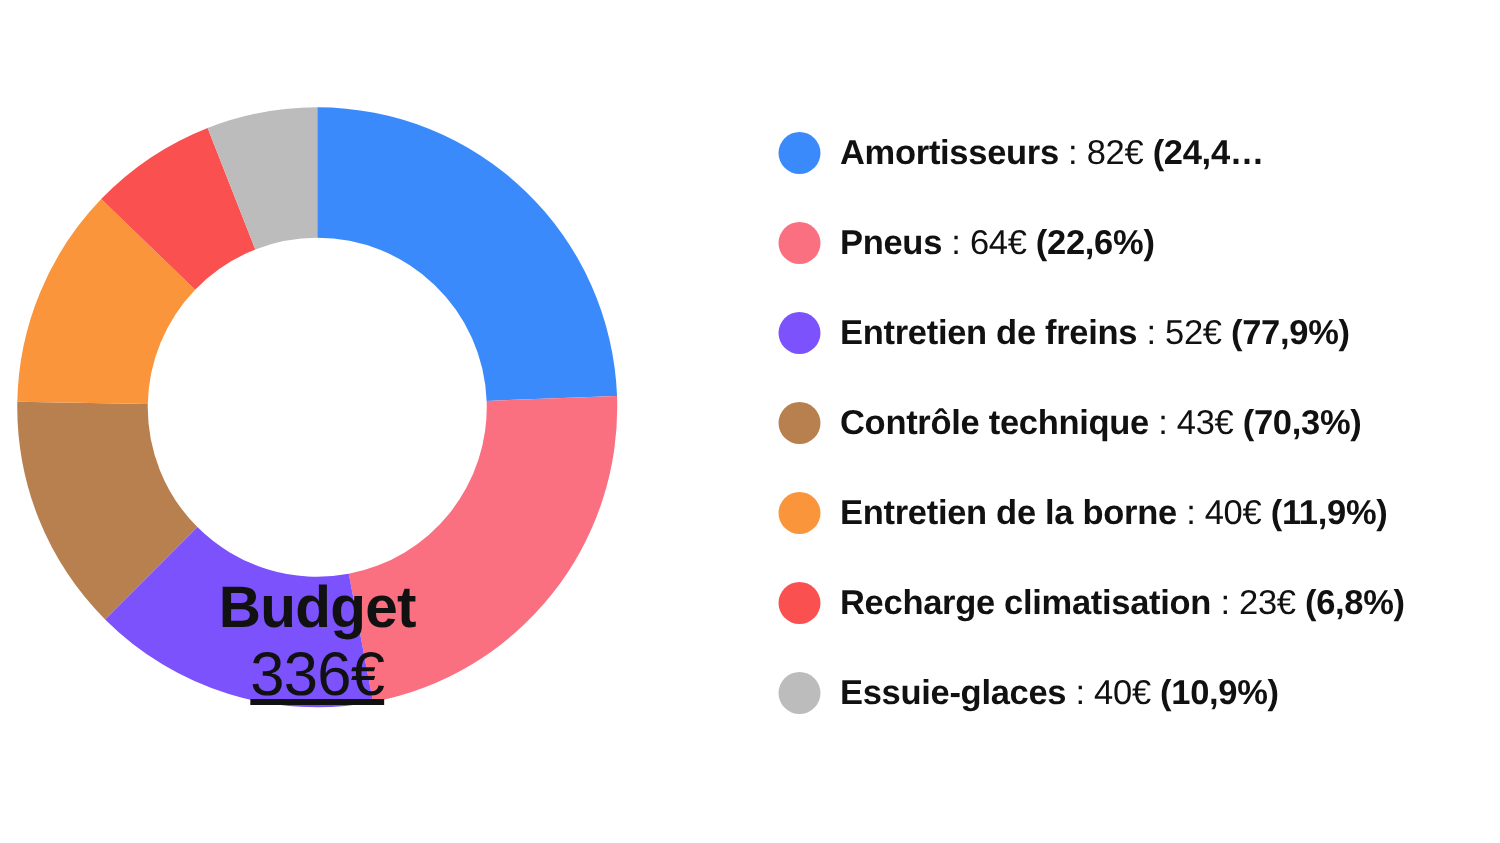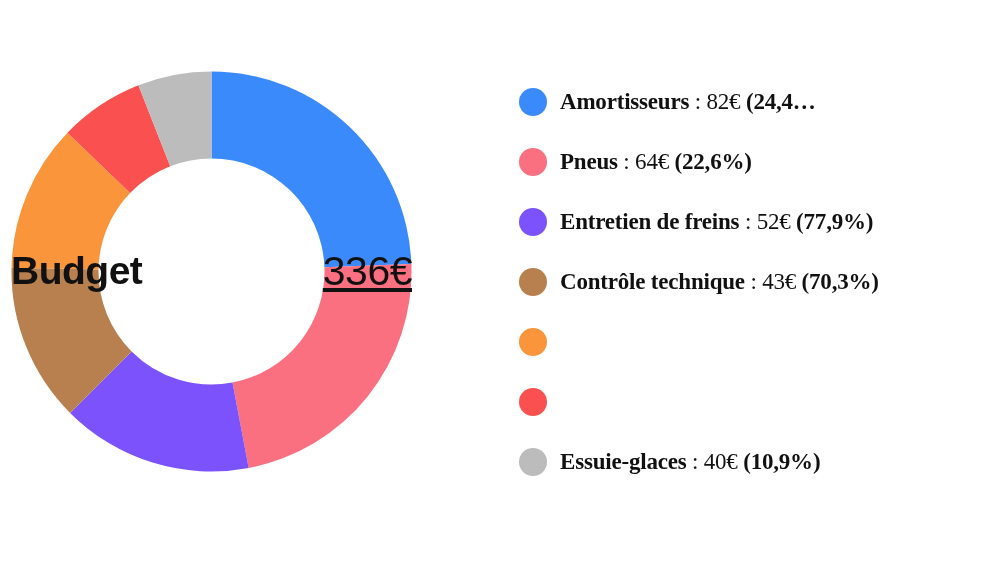--- a/index.html
+++ b/index.html
@@ -34,23 +34,23 @@
     height: 401px;
   }
 
   #donut-center-text {
     position: absolute;
     left: 0;
     top: 0;
     width: 401px;
     height: 401px;
     display: flex;
-    flex-direction: row;
+    flex-direction: column;
     align-items: center;
-    justify-content: space-between;
+    justify-content: flex-end;
     pointer-events: none;
   }
 
   #center-title {
     font-size: 39px;
     font-weight: bold;
     color: #111111;
     line-height: 1.08;
     letter-spacing: -0.5px;
   }
@@ -86,21 +86,20 @@
   }
 
   .legend-text {
     margin-left: 13px;
     font-size: 23px;
     color: #111111;
     white-space: nowrap;
     overflow: hidden;
     letter-spacing: -0.2px;
     line-height: 1.2;
-    font-family: Liberation Serif, serif;
   }
 
   .lg-label { font-weight: bold; }
   .lg-sep   { font-weight: 400; }
   .lg-value { font-weight: 400; }
   .lg-pct   { font-weight: bold; }
 </style>
 </head>
 <body>
 
@@ -136,23 +135,25 @@
       <div class="legend-row">
         <span class="legend-swatch" style="background: rgb(123, 82, 251);"></span>
         <span class="legend-text"><span class="lg-label">Entretien de freins</span><span class="lg-sep"> : </span><span class="lg-value">52€</span><span class="lg-pct"> (77,9%)</span></span>
       </div>
       <div class="legend-row">
         <span class="legend-swatch" style="background: rgb(184, 128, 78);"></span>
         <span class="legend-text"><span class="lg-label">Contrôle technique</span><span class="lg-sep"> : </span><span class="lg-value">43€</span><span class="lg-pct"> (70,3%)</span></span>
       </div>
       <div class="legend-row">
         <span class="legend-swatch" style="background: rgb(250, 149, 60);"></span>
+        <span class="legend-text"><span class="lg-label">Entretien de la borne</span><span class="lg-sep"> : </span><span class="lg-value">40€</span><span class="lg-pct"> (11,9%)</span></span>
       </div>
       <div class="legend-row">
         <span class="legend-swatch" style="background: rgb(251, 80, 80);"></span>
+        <span class="legend-text"><span class="lg-label">Recharge climatisation</span><span class="lg-sep"> : </span><span class="lg-value">23€</span><span class="lg-pct"> (6,8%)</span></span>
       </div>
       <div class="legend-row">
         <span class="legend-swatch" style="background: rgb(188, 188, 188);"></span>
         <span class="legend-text"><span class="lg-label">Essuie-glaces</span><span class="lg-sep"> : </span><span class="lg-value">40€</span><span class="lg-pct"> (10,9%)</span></span>
       </div>
     </div>
 
 </div>
 
 </body></html>

